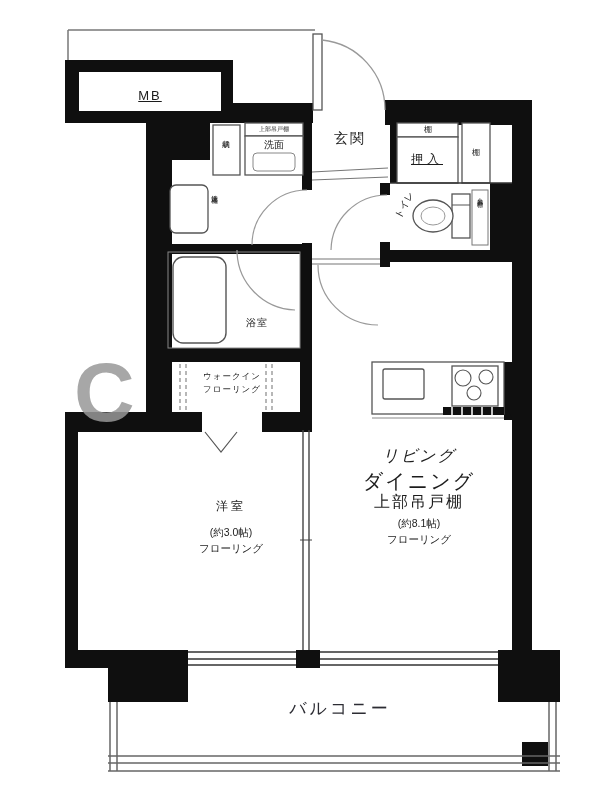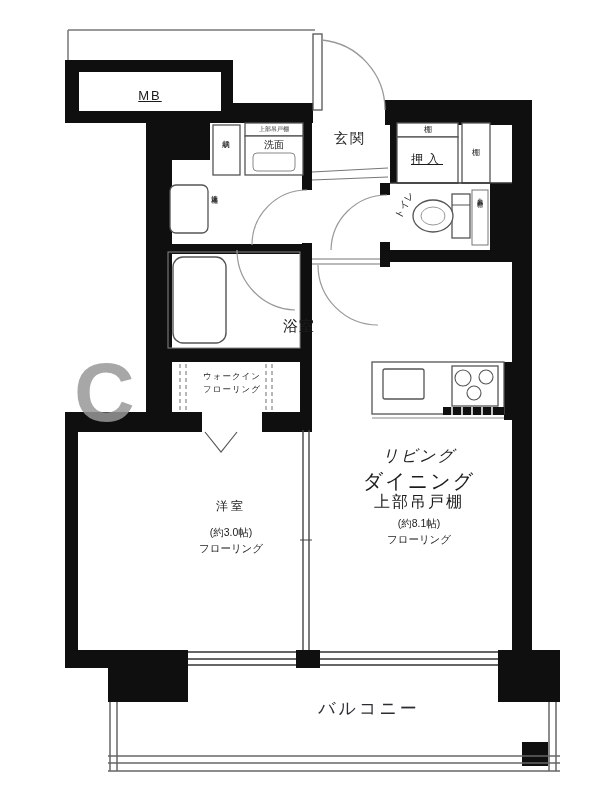--- a/index.html
+++ b/index.html
@@ -194,29 +194,29 @@
   <div class="lbl" style="left:476px;top:149px;font-size:8px;">棚</div>
 
   <div class="lbl" style="left:404px;top:200px;font-size:9.5px;transform:translateX(-50%) rotate(-62deg);">トイレ</div>
   <div class="lbl vert" style="left:477px;top:193px;font-size:6px;">上部吊戸棚</div>
 
   <div class="lbl" style="left:274px;top:126px;font-size:6px;">上部吊戸棚</div>
   <div class="lbl" style="left:274px;top:140px;font-size:10px;">洗面</div>
   <div class="lbl vert" style="left:222px;top:134px;font-size:7.5px;">収納</div>
   <div class="lbl vert" style="left:211px;top:190px;font-size:6.5px;">洗濯機</div>
 
-  <div class="lbl" style="left:257px;top:318px;font-size:15px;letter-spacing:1px;margin-left:42px;">浴室</div>
+  <div class="lbl" style="left:257px;top:318px;font-size:10px;letter-spacing:1px;">浴室</div>
 
   <div class="lbl" style="left:232px;top:372px;font-size:8.5px;letter-spacing:1px;">ウォークイン</div>
   <div class="lbl" style="left:232px;top:385px;font-size:8.5px;letter-spacing:1px;">フローリング</div>
 
   <div class="lbl" style="left:231px;top:500px;font-size:12px;letter-spacing:3px;">洋室</div>
   <div class="lbl" style="left:231px;top:527px;font-size:10.5px;">(約3.0帖)</div>
   <div class="lbl" style="left:231px;top:543px;font-size:10.5px;">フローリング</div>
 
   <div class="lbl" style="left:419px;top:448px;font-size:16px;letter-spacing:2px;font-style:italic;">リビング</div>
   <div class="lbl" style="left:419px;top:471px;font-size:20px;letter-spacing:2px;">ダイニング</div>
   <div class="lbl" style="left:419px;top:494px;font-size:16px;letter-spacing:2px;">上部吊戸棚</div>
   <div class="lbl" style="left:419px;top:518px;font-size:10.5px;">(約8.1帖)</div>
   <div class="lbl" style="left:419px;top:534px;font-size:10.5px;">フローリング</div>
 
-  <div class="lbl" style="left:340px;top:700px;font-size:17px;letter-spacing:3px;color:#2c2c33;margin-left:29px;">バルコニー</div>
+  <div class="lbl" style="left:340px;top:700px;font-size:17px;letter-spacing:3px;color:#2c2c33;">バルコニー</div>
 </div>
 
 </body></html>

